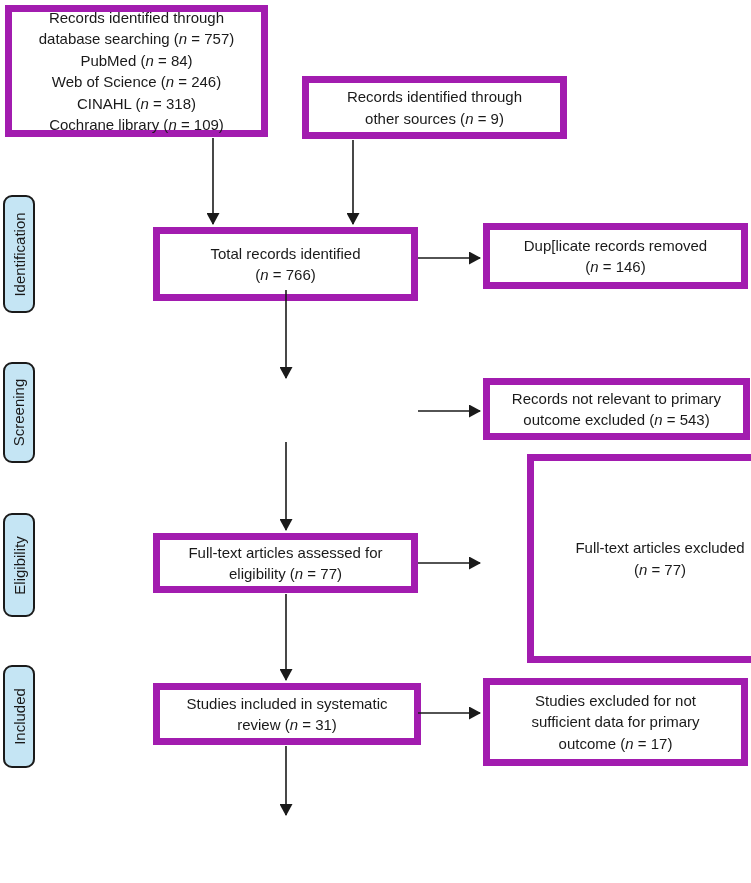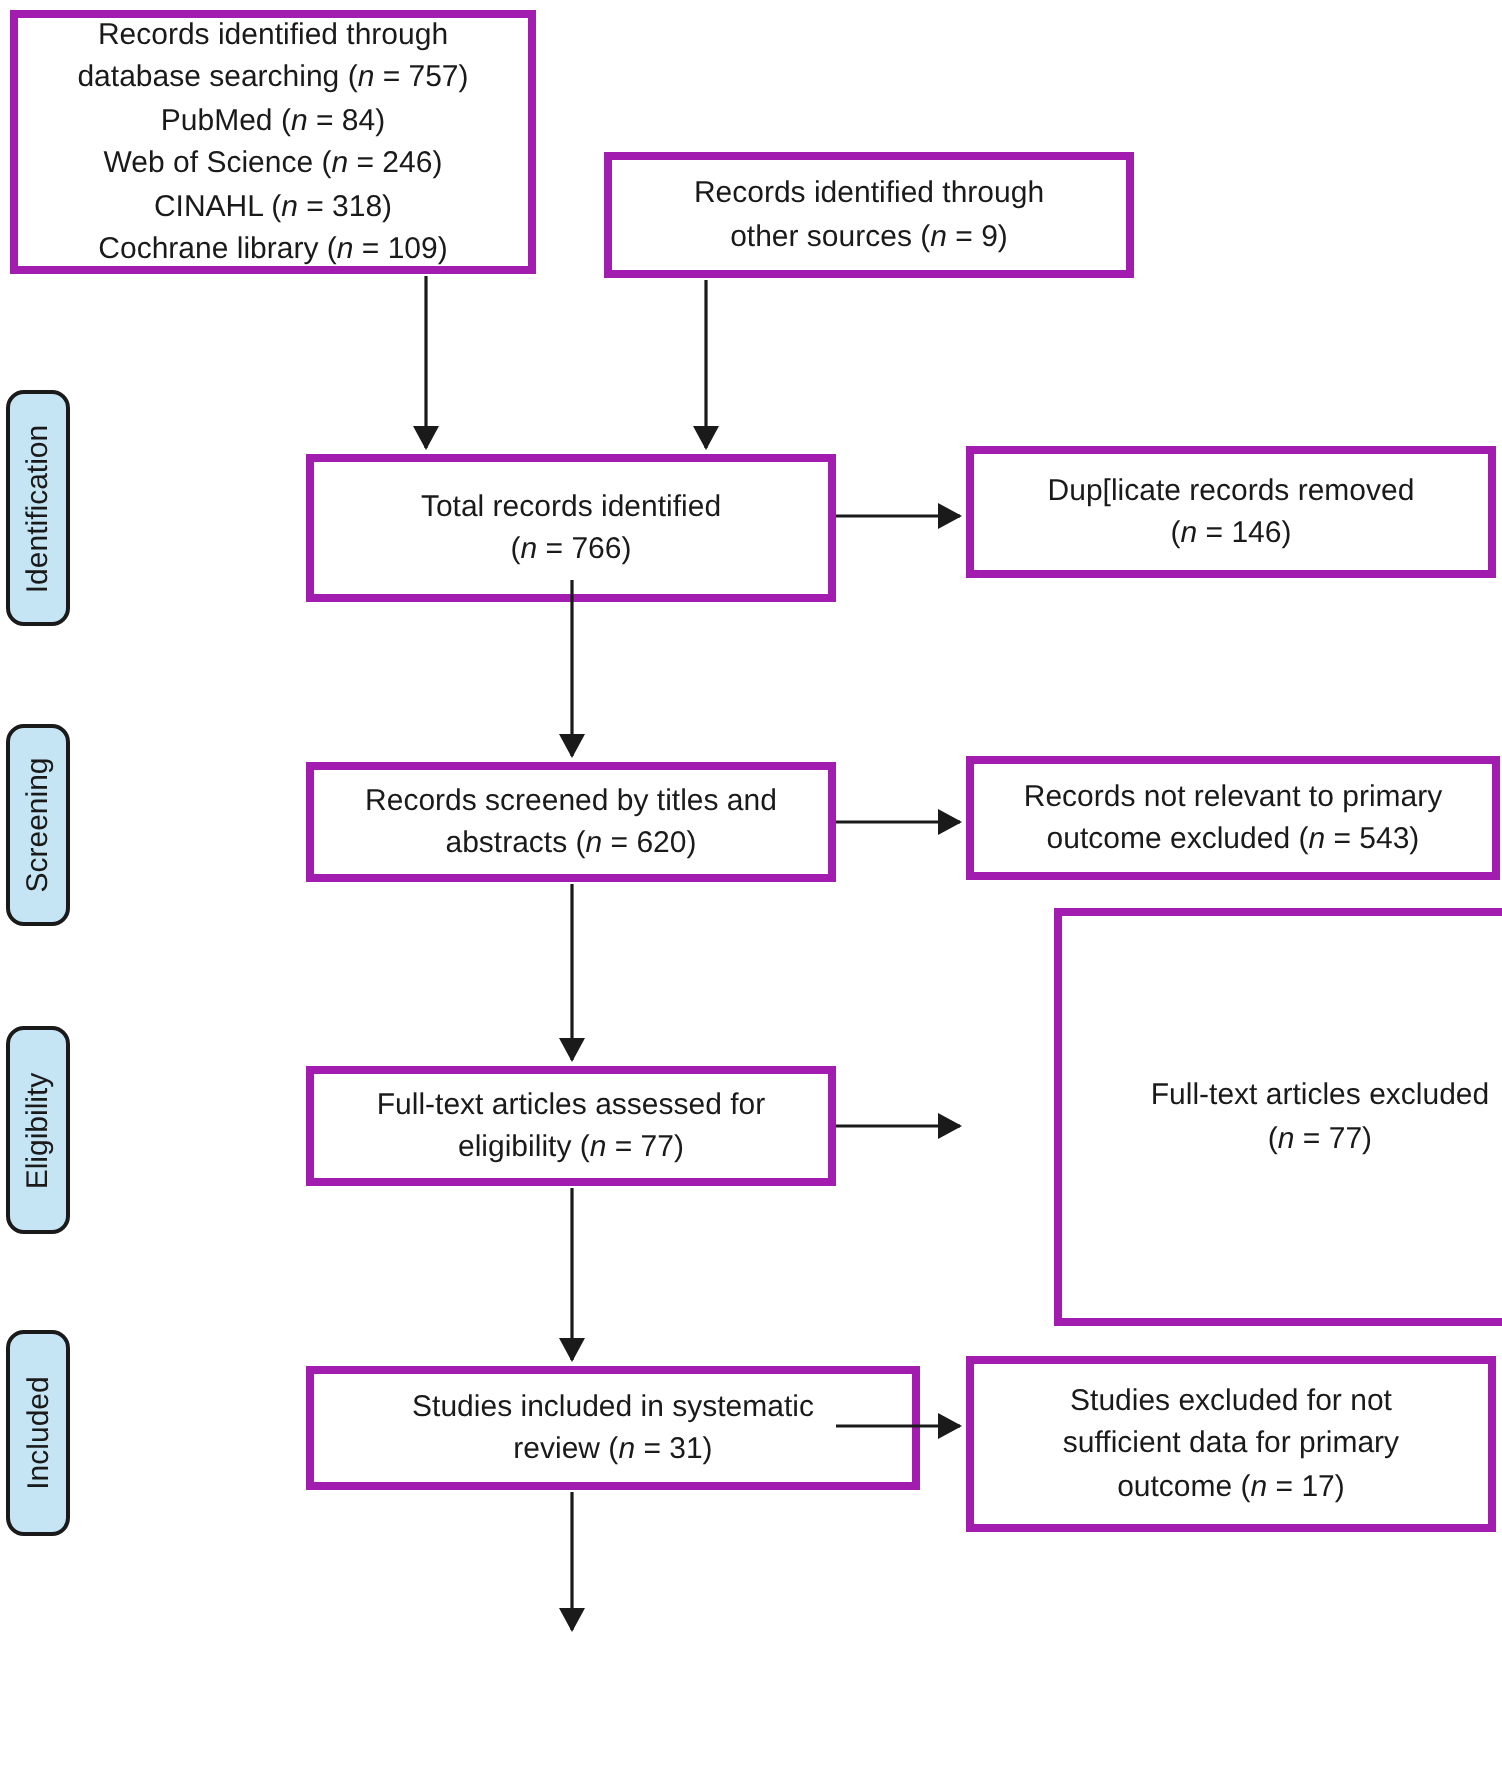--- a/index.html
+++ b/index.html
@@ -12,21 +12,21 @@
     width: 751px;
     height: 883px;
     background: #ffffff;
     font-family: "Liberation Sans", "DejaVu Sans", sans-serif;
     color: #1a1a1a;
     overflow: hidden;
   }
   .flow-box {
     position: absolute;
     box-sizing: border-box;
-    border: 4px solid #a21caf;
+    border: 7px solid #a21caf;
     background: #ffffff;
     display: flex;
     align-items: center;
     justify-content: center;
     text-align: center;
     font-size: 15px;
     line-height: 21.5px;
     padding: 2px 6px;
   }
   .stage-label {
@@ -81,37 +81,34 @@
   </div>
 
   <div class="flow-box" style="left:153px; top:227px; width:265px; height:74px;">
     <div>Total records identified<br>(<i>n</i> = 766)</div>
   </div>
 
   <div class="flow-box" style="left:483px; top:223px; width:265px; height:66px;">
     <div>Dup[licate records removed<br>(<i>n</i> = 146)</div>
   </div>
 
-  <div class="flow-box" style="left:153px; top:381px; width:265px; height:60px;">
-    <div>Records screened by titles and<br>abstracts (<i>n</i> = 620)</div>
-  </div>
 
   <div class="flow-box" style="left:483px; top:378px; width:267px; height:62px;">
     <div>Records not relevant to primary<br>outcome excluded (<i>n</i> = 543)</div>
   </div>
 
   <div class="flow-box" style="left:153px; top:533px; width:265px; height:60px;">
     <div>Full-text articles assessed for<br>eligibility (<i>n</i> = 77)</div>
   </div>
 
   <div class="flow-box" style="left:483px; top:454px; width:266px; height:209px;margin-left:44px;">
     <div>Full-text articles excluded<br>(<i>n</i> = 77)</div>
   </div>
 
-  <div class="flow-box" style="left:153px; top:683px; width:307px; height:62px;">
+  <div class="flow-box" style="left:153px; top:683px; width:268px; height:62px;">
     <div>Studies included in systematic<br>review (<i>n</i> = 31)</div>
   </div>
 
   <div class="flow-box" style="left:483px; top:678px; width:265px; height:88px;">
     <div>Studies excluded for not<br>sufficient data for primary<br>outcome (<i>n</i> = 17)</div>
   </div>
 
 
   <svg id="arrows" viewBox="0 0 751 883" xmlns="http://www.w3.org/2000/svg">
     <defs>

